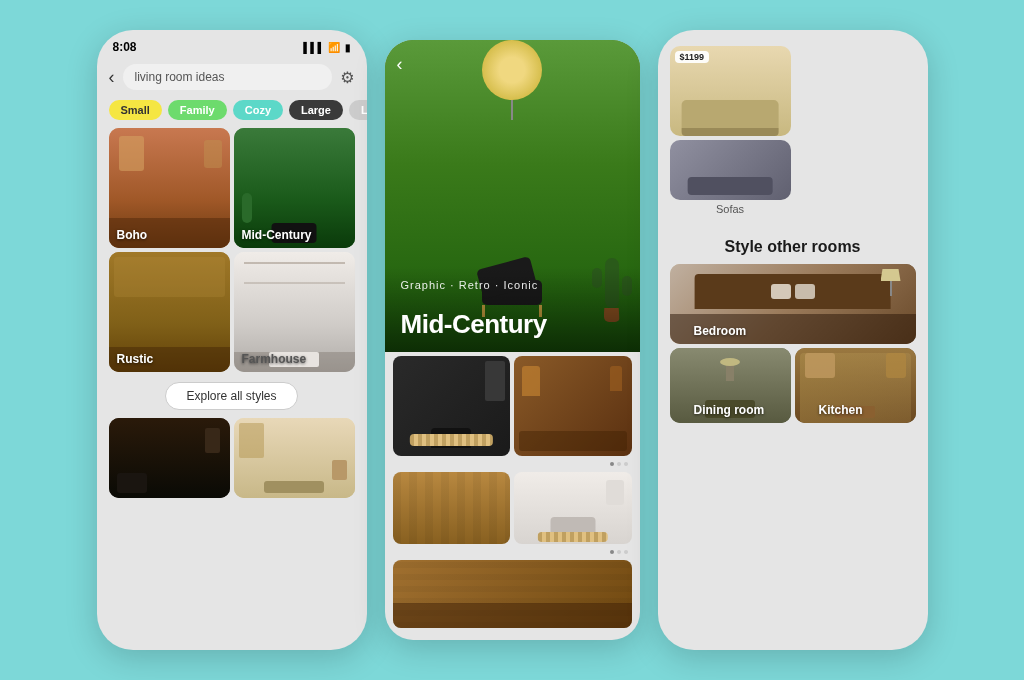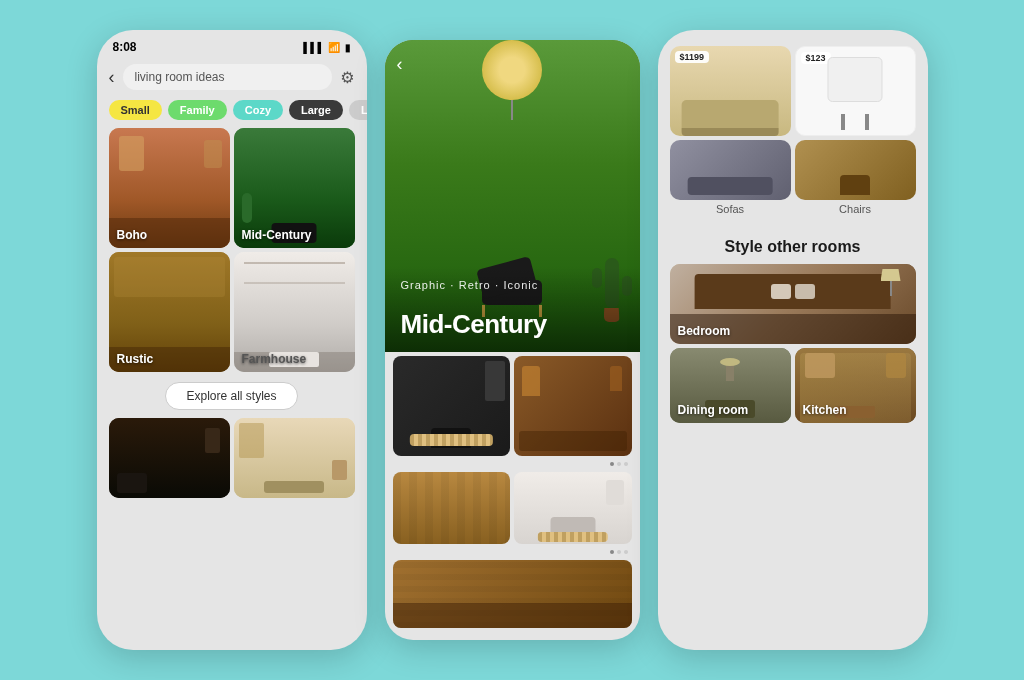--- a/index.html
+++ b/index.html
@@ -293,21 +293,21 @@
       position: relative;
     }
     .room-card-wide {
       grid-column: 1 / -1;
       height: 80px;
     }
     .room-card-small { height: 75px; }
     .room-label {
       position: absolute;
       bottom: 6px;
-      left: 8px;
+      left: 24px;
       color: #fff;
       font-size: 12px;
       font-weight: 700;
       text-shadow: 0 1px 3px rgba(0,0,0,0.6);
     }
     .bedroom-bg    { background: linear-gradient(135deg, #c8b898 0%, #8a6a48 50%, #5a4028 100%); }
     .dining-bg     { background: linear-gradient(135deg, #7a8a6a 0%, #5a6a4a 50%, #3a4a2a 100%); }
     .kitchen-bg    { background: linear-gradient(135deg, #8a6a40 0%, #5a4020 50%, #3a2810 100%); }
     .chair-shape-white {
       width: 50px;
@@ -577,34 +577,20 @@
           <span class="price-badge">$1199</span>
           <div style="position:absolute;bottom:8px;left:50%;transform:translateX(-50%);width:80%;height:28px;background:#b8a870;border-radius:5px 5px 0 0;"></div>
           <div style="position:absolute;bottom:0;left:50%;transform:translateX(-50%);width:80%;height:8px;background:#9a8a58;border-radius:0 0 4px 4px;"></div>
         </div>
         <div class="ess-card ess-card-bottom sofa-small-bg" style="margin-top:4px;background:linear-gradient(135deg,#9090a0,#606070);position:relative;">
           <div style="position:absolute;bottom:5px;left:50%;transform:translateX(-50%);width:70%;height:18px;background:#505060;border-radius:4px;"></div>
         </div>
         <div class="card-label-bottom">Sofas</div>
       </div>
 
-      <div>
-        <div class="ess-card ess-card-top chair-bg" style="position:relative;background:#f8f8f8;border:1px solid #eee;">
-          <span class="price-badge">$123</span>
-          <div class="chair-shape-white" style="top:10px;width:55px;height:45px;background:#f0f0f0;border-radius:5px;border:1px solid #ddd;"></div>
-          <div style="position:absolute;bottom:5px;left:50%;transform:translateX(-50%);display:flex;gap:20px;">
-            <div class="leg"></div>
-            <div class="leg"></div>
-          </div>
-        </div>
-        <div class="ess-card ess-card-bottom chair-small-bg" style="margin-top:4px;background:linear-gradient(135deg,#b09050,#806020);position:relative;">
-          <div style="position:absolute;bottom:5px;left:50%;transform:translateX(-50%);width:30px;height:20px;background:#604010;border-radius:4px 4px 0 0;"></div>
-        </div>
-        <div class="card-label-bottom">Chairs</div>
-      </div>
     </div>
 
     <div class="section-title-small">Style other rooms</div>
 
     <div class="rooms-grid">
 
       <div class="room-card room-card-wide bedroom-bg">
         <div style="width:100%;height:100%;background:linear-gradient(135deg,#c0b0a0 0%,#9a7a5a 50%,#6a4a2a 100%);position:relative;">
           <div style="position:absolute;bottom:0;left:0;right:0;height:30px;background:rgba(40,20,5,0.5);"></div>
 

